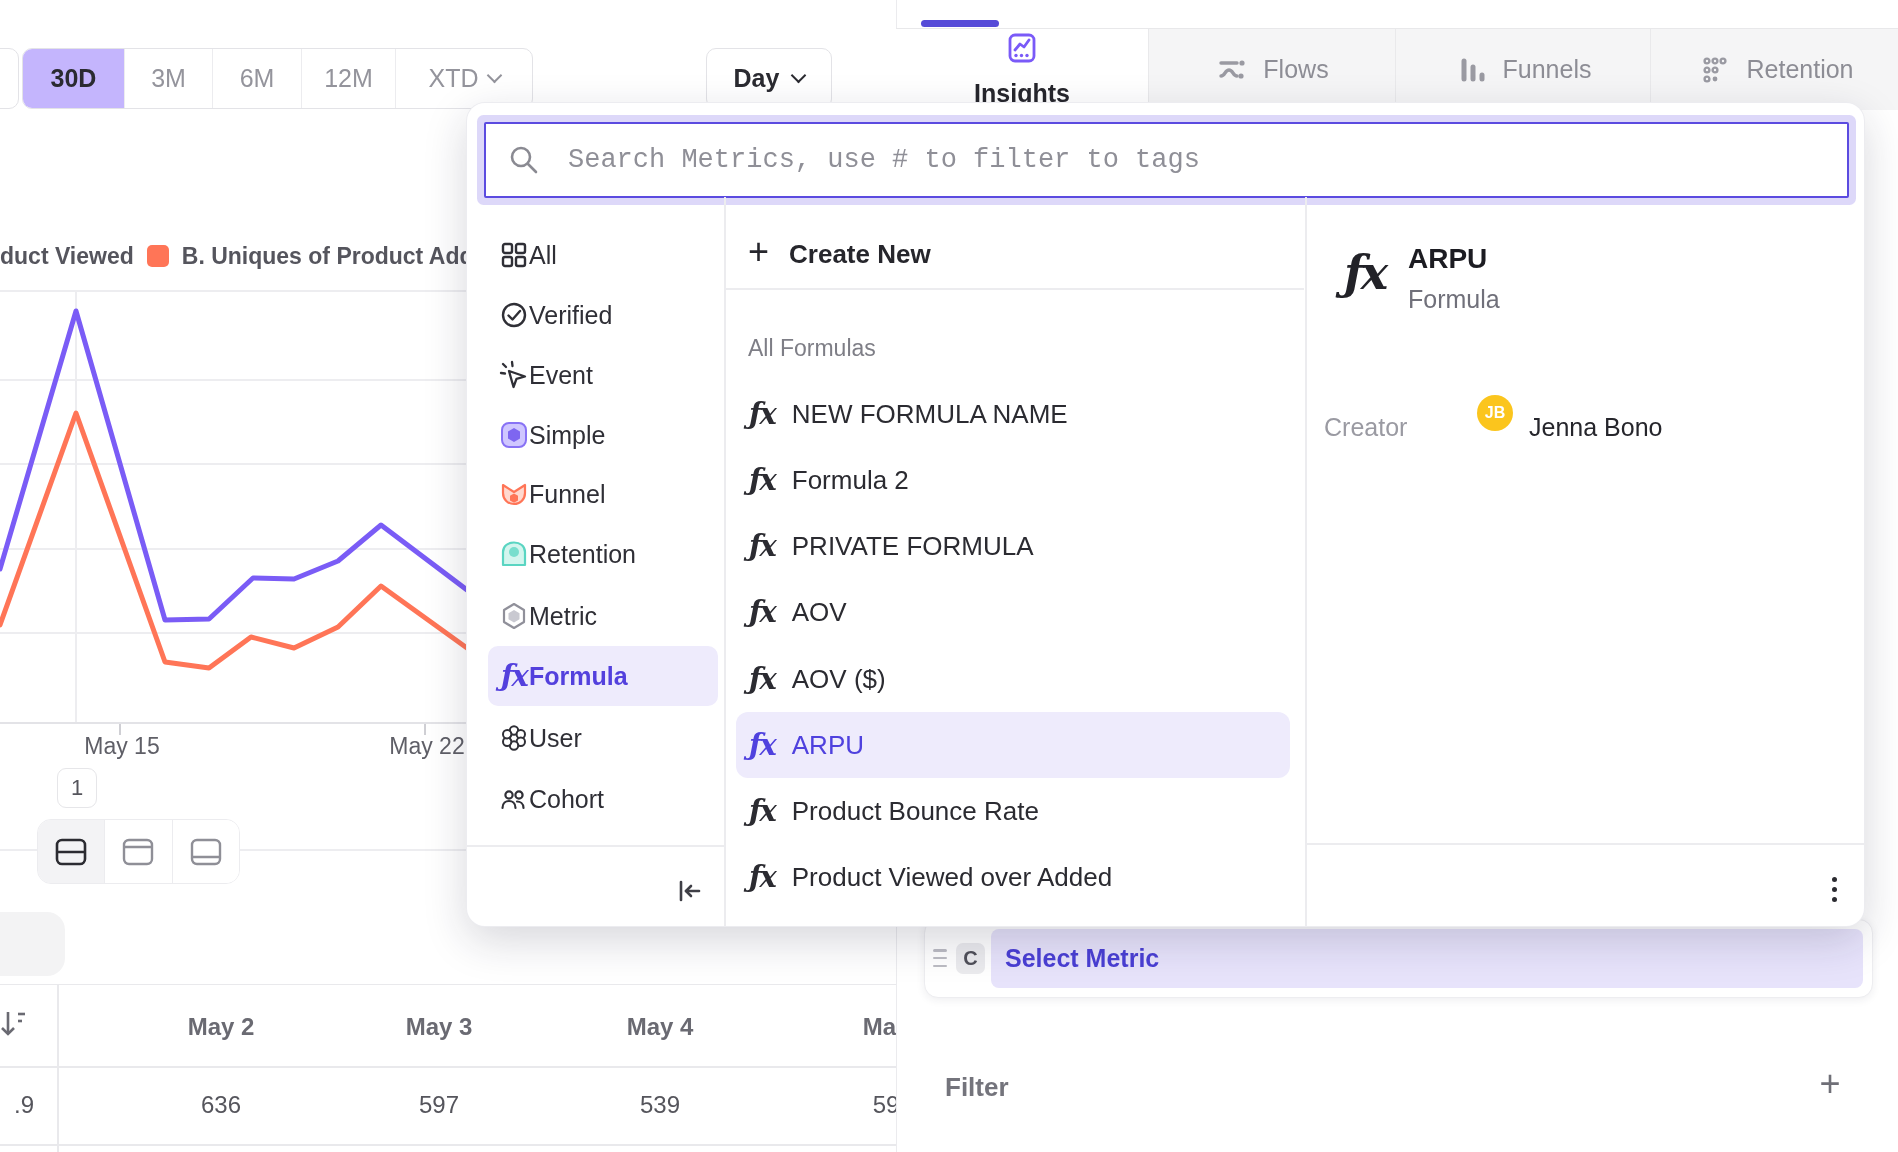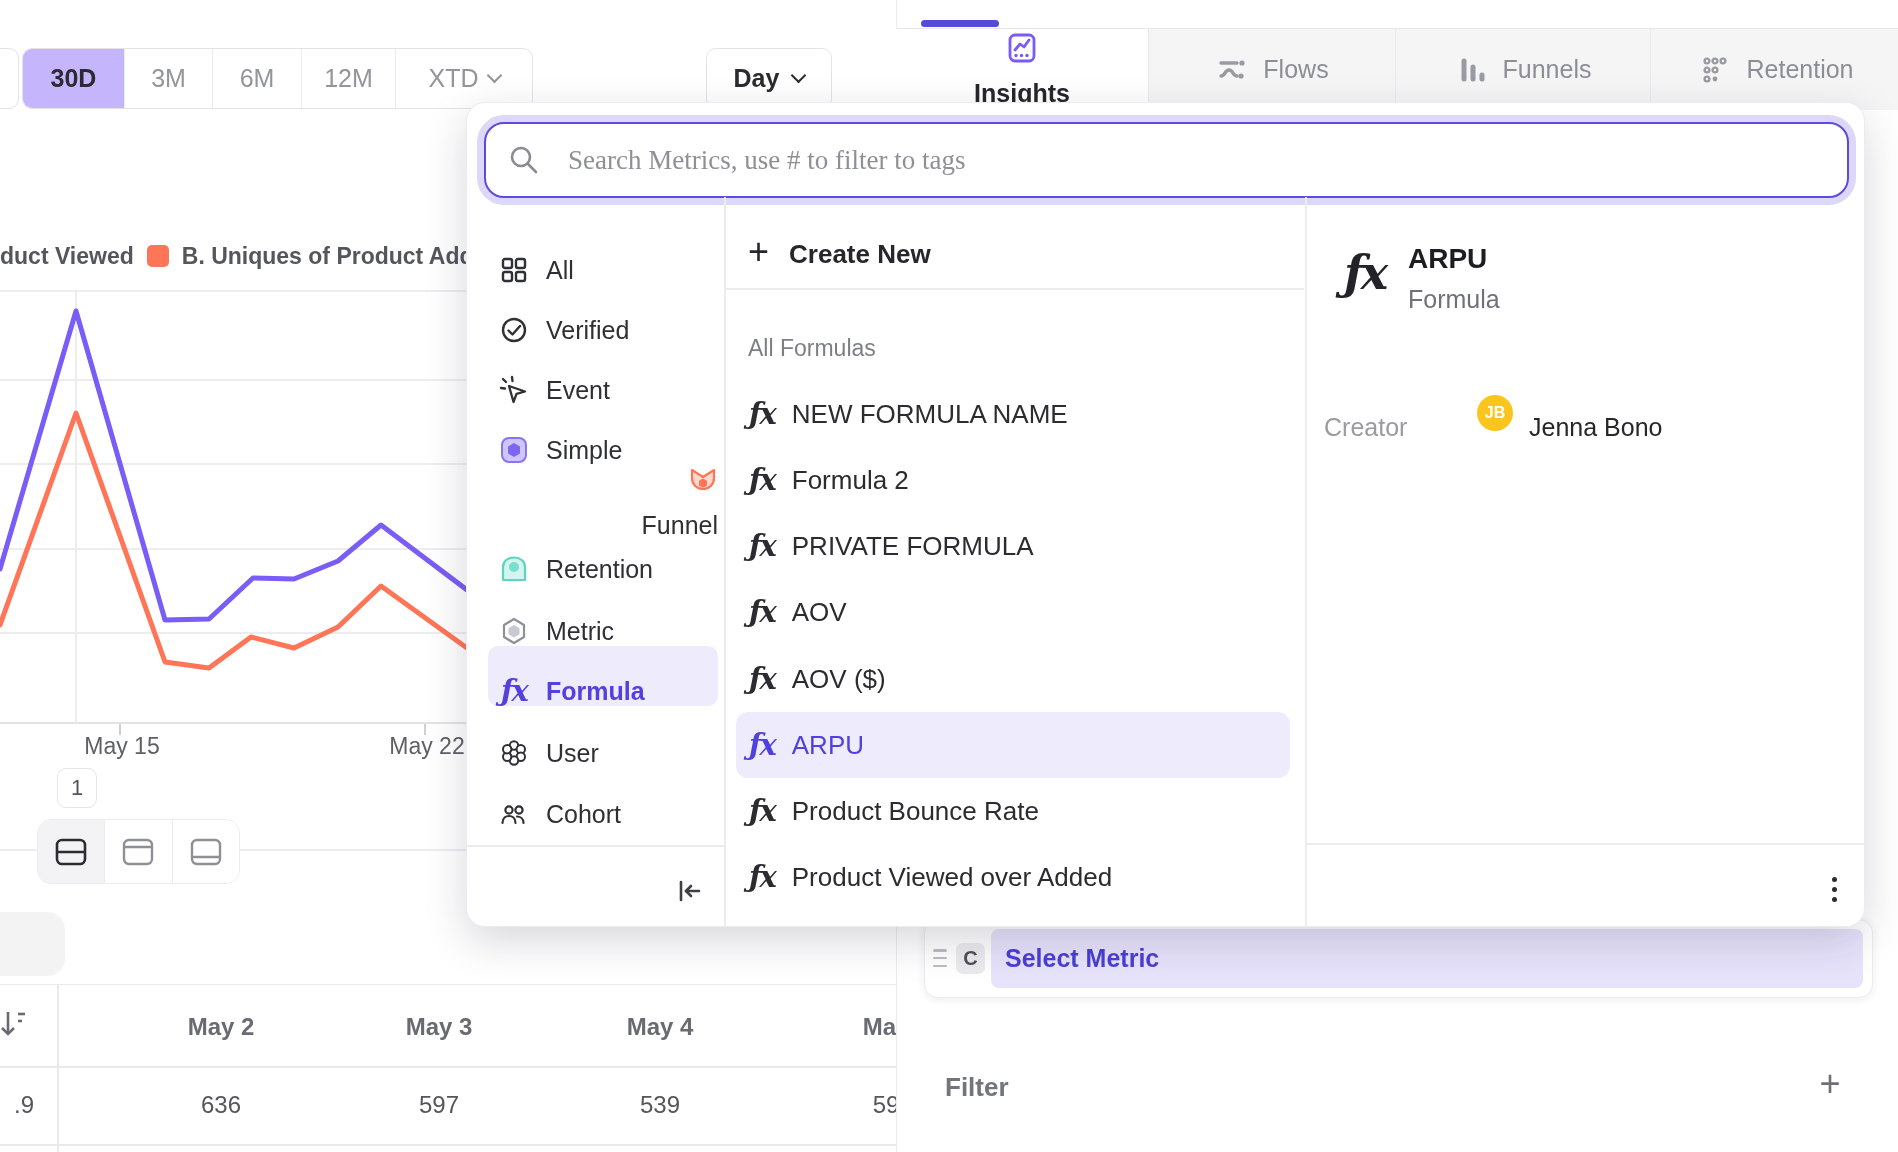--- a/index.html
+++ b/index.html
@@ -66,28 +66,28 @@
                display:flex;align-items:center;padding-left:14px;box-sizing:border-box;
                font-size:25px;font-weight:600;color:#4a3fd4;cursor:pointer;}
   .filter-label{left:945px;top:1072px;font-size:26px;font-weight:600;color:#74747c;}
   .filter-add{left:1808px;top:1062px;width:44px;height:44px;display:flex;align-items:center;justify-content:center;
               font-size:36px;font-weight:400;color:#6f6f77;cursor:pointer;}
 
   
   .modal{left:467px;top:103px;width:1397px;height:823px;background:#fff;border-radius:18px;
          box-shadow:0 0 0 1px #ececf0,0 14px 44px rgba(30,30,55,.18);}
   .search-wrap{position:absolute;left:17px;top:19px;width:1365px;height:76px;}
-  .search-wrap input{width:100%;height:100%;box-sizing:border-box;border:2.5px solid #5b4be0;border-radius:20px;
+  .search-wrap input{width:100%;height:100%;box-sizing:border-box;border:2.5px solid #5b4be0;border-radius:2px;
          box-shadow:0 0 0 7px #ddd8f9;padding-left:82px;font-size:27px;color:#3a3a41;outline:none;
-         font-family:Liberation Serif, serif;background:#fff;}
+         font-family:Liberation Mono, monospace;background:#fff;}
   .search-wrap input::placeholder{color:#8f8f97;}
   .search-icon{position:absolute;left:24px;top:22px;}
   .col-div{position:absolute;top:94px;width:1.5px;height:729px;background:#ececef;}
-  .cat{position:absolute;left:21px;width:230px;height:60px;border-radius:10px;display:flex;align-items:flex-end;
-       gap:17px;padding-left:11px;box-sizing:border-box;font-size:25px;color:#2f2f36;font-weight:500;cursor:pointer;}
+  .cat{position:absolute;left:21px;width:230px;height:60px;border-radius:10px;display:flex;align-items:center;
+       padding-left:11px;box-sizing:border-box;font-size:25px;color:#2f2f36;font-weight:500;cursor:pointer;}
   .cat.sel{background:#eeebfc;color:#5340dd;font-weight:700;}
   .icon30{width:30px;height:30px;flex:none;display:flex;align-items:center;justify-content:center;}
   .fx{font-family:"DejaVu Serif",serif;font-style:italic;font-weight:700;font-size:29px;letter-spacing:-2px;color:#2b2b31;}
   .cat.sel .fx{color:#5340dd;}
   .sb-footer-div{position:absolute;left:0;top:742px;width:257px;height:1.5px;background:#ececef;}
   .collapse-btn{position:absolute;left:204px;top:770px;width:36px;height:36px;display:flex;align-items:center;
                 justify-content:center;cursor:pointer;}
   .create-row{position:absolute;left:257px;top:118px;width:580px;height:66px;display:flex;align-items:center;
               gap:20px;padding-left:24px;box-sizing:border-box;cursor:pointer;}
   .create-plus{font-size:36px;font-weight:400;color:#26262c;margin-top:-4px;}
@@ -330,21 +330,21 @@
         </div>
         <div class="cat" style="top: 302px;">
           <span class="icon30">
             <svg width="30" height="30" viewBox="0 0 30 30">
               <rect x="3" y="3" width="24" height="24" rx="7" fill="#cfc6ff" stroke="#8872f5" stroke-width="2"></rect>
               <path d="M15 8 l6 3.5 v7 l-6 3.5 l-6 -3.5 v-7 Z" fill="#7e66f0"></path>
             </svg>
           </span>
           <span>Simple</span>
         </div>
-        <div class="cat" style="top: 361px; flex-direction: column;">
+        <div class="cat" style="top: 361px;">
           <span class="icon30">
             <svg width="30" height="30" viewBox="0 0 30 30">
               <path d="M4 6 L15 13 L26 6 L26 14 C26 20.5 21 25 15 25 C9 25 4 20.5 4 14 Z" fill="#ffd9cf" stroke="#ff7557" stroke-width="2.2" stroke-linejoin="round"></path>
               <path d="M15 14.5 l4 2.3 v4.6 l-4 2.3 l-4 -2.3 v-4.6 Z" fill="#ff7557"></path>
             </svg>
           </span>
           <span>Funnel</span>
         </div>
         <div class="cat" style="top: 421px;">
           <span class="icon30">

